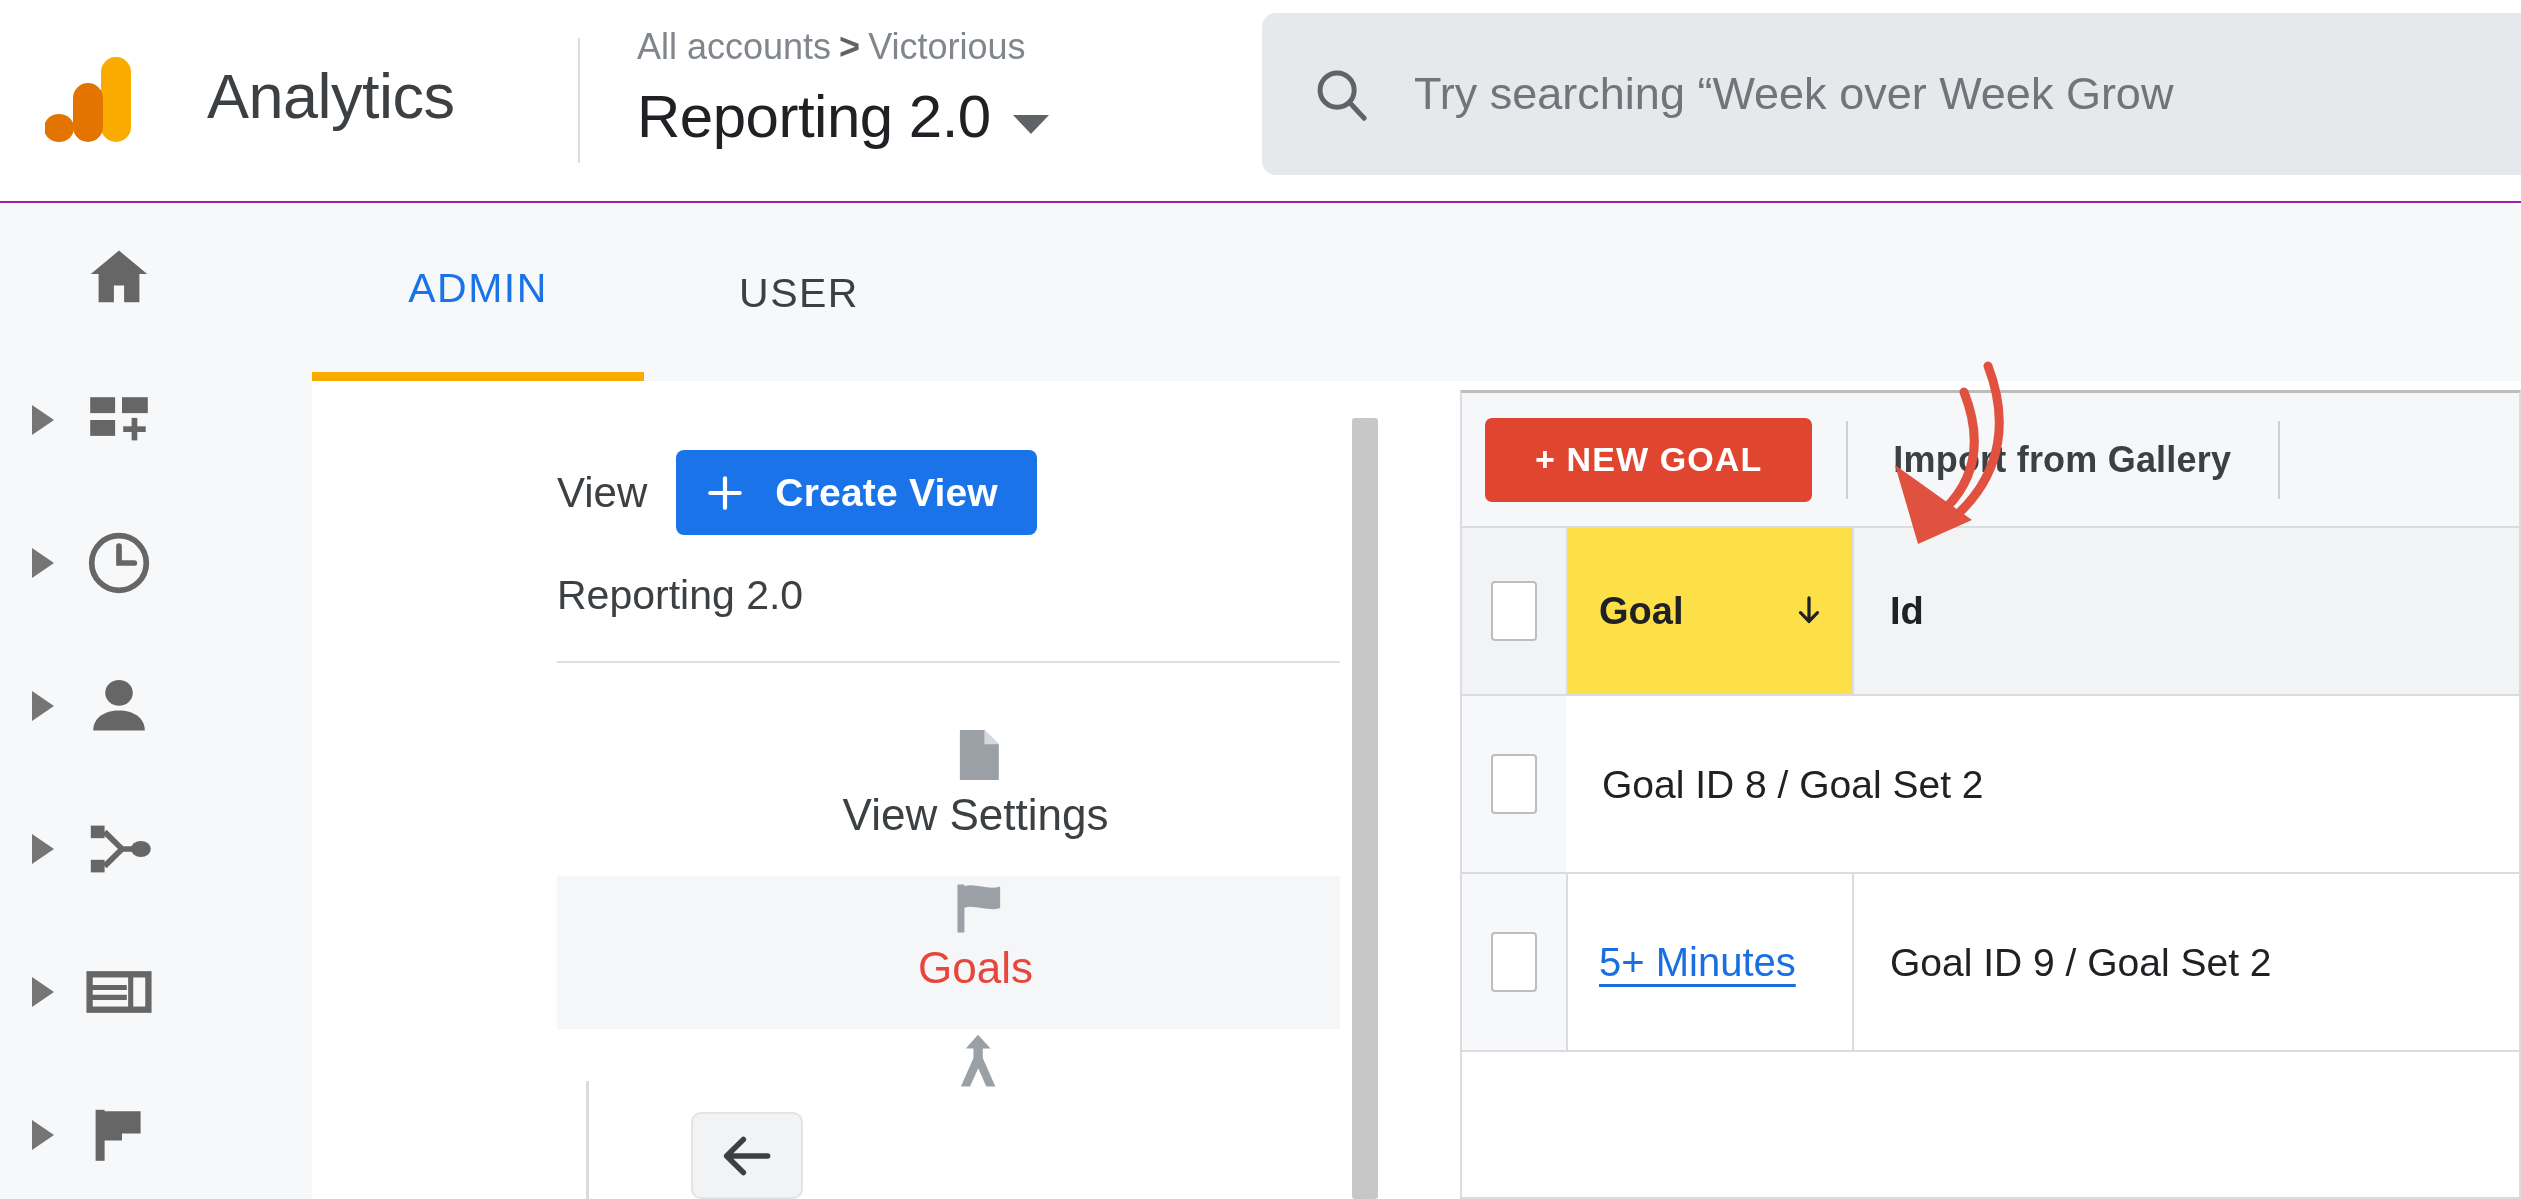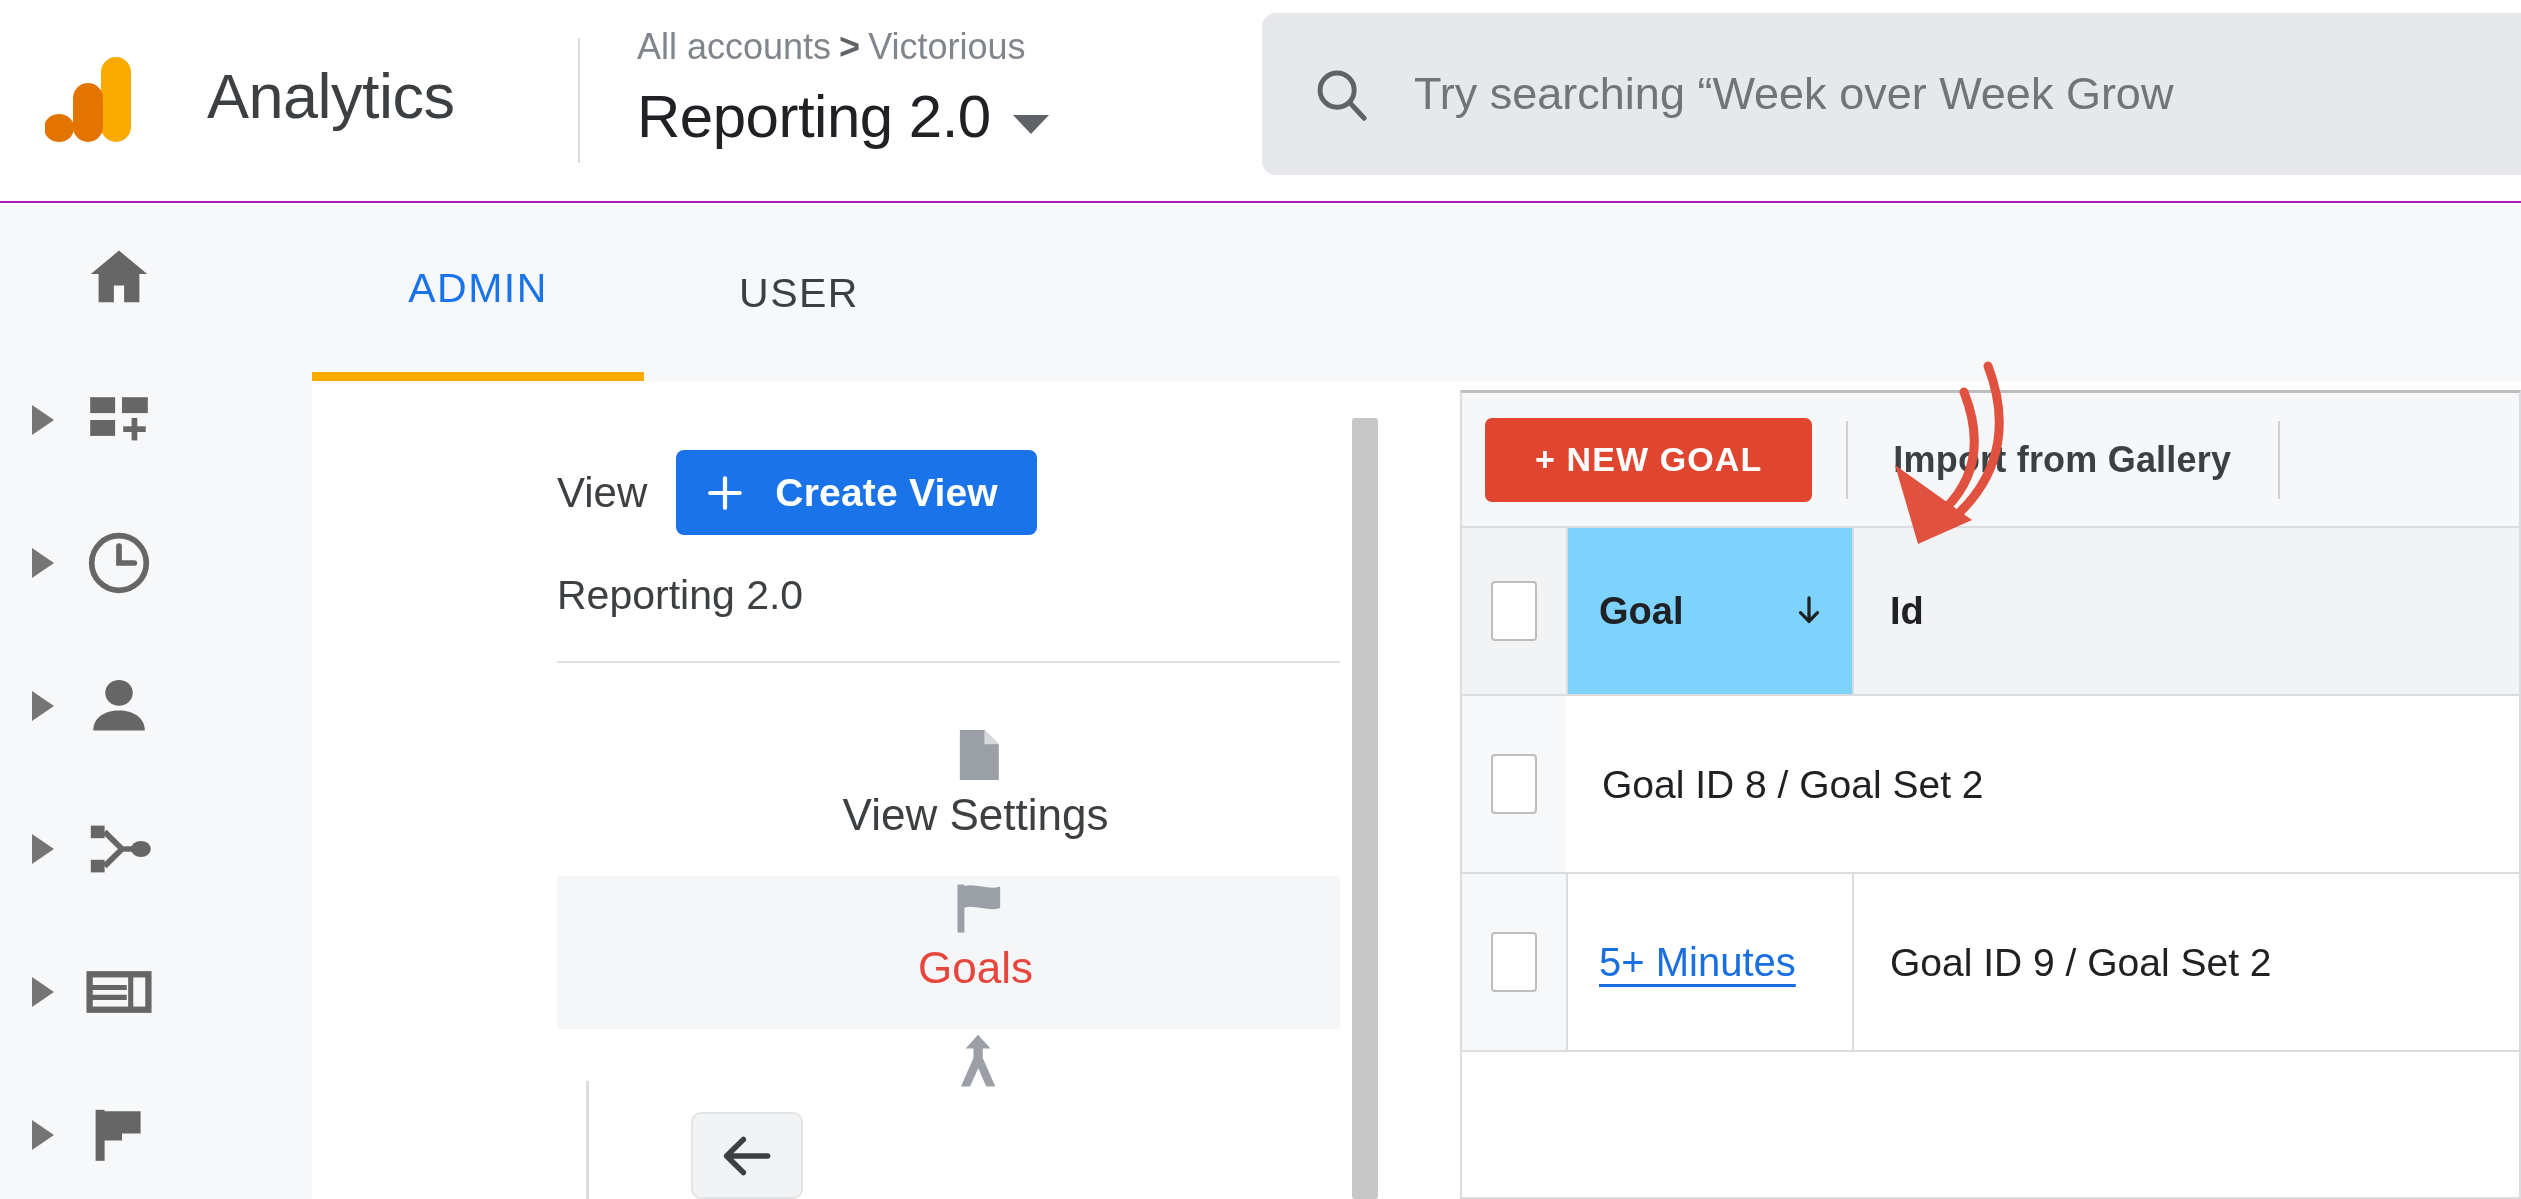--- a/index.html
+++ b/index.html
@@ -197,21 +197,21 @@
   }
   .thead .cell-chk { background: #f2f3f4; }
   .chk {
     width: 46px; height: 60px; background: #fff;
     border: 2px solid #bdbdbd; border-radius: 4px; cursor: pointer;
   }
   .cell-goal {
     width: 288px; flex: none; display: flex; align-items: center;
     padding-left: 31px; border-left: 2px solid #dadce0; border-right: 2px solid #dadce0;
   }
-  .thead .cell-goal { background: #7dd3fc; justify-content: space-between; padding-right: 26px; }
+  .thead .cell-goal { background: #fde047; justify-content: space-between; padding-right: 26px; }
   .cell-id { flex: 1; display: flex; align-items: center; padding-left: 36px; padding-right: 20px; }
   .thead .cell-id { background: #f2f3f4; }
   .th-text { font-size: 38px; font-weight: 700; color: #202124; line-height: 48px; }
   .sort-ico { width: 34px; height: 38px; flex: none; }
   .goal-link {
     font-size: 40px; color: #1a6fe0; text-decoration: underline;
     text-underline-offset: 8px; text-decoration-thickness: 3px;
     line-height: 52px; cursor: pointer; white-space: nowrap;
   }
   .id-text { font-size: 39px; color: #202124; line-height: 53px; }

